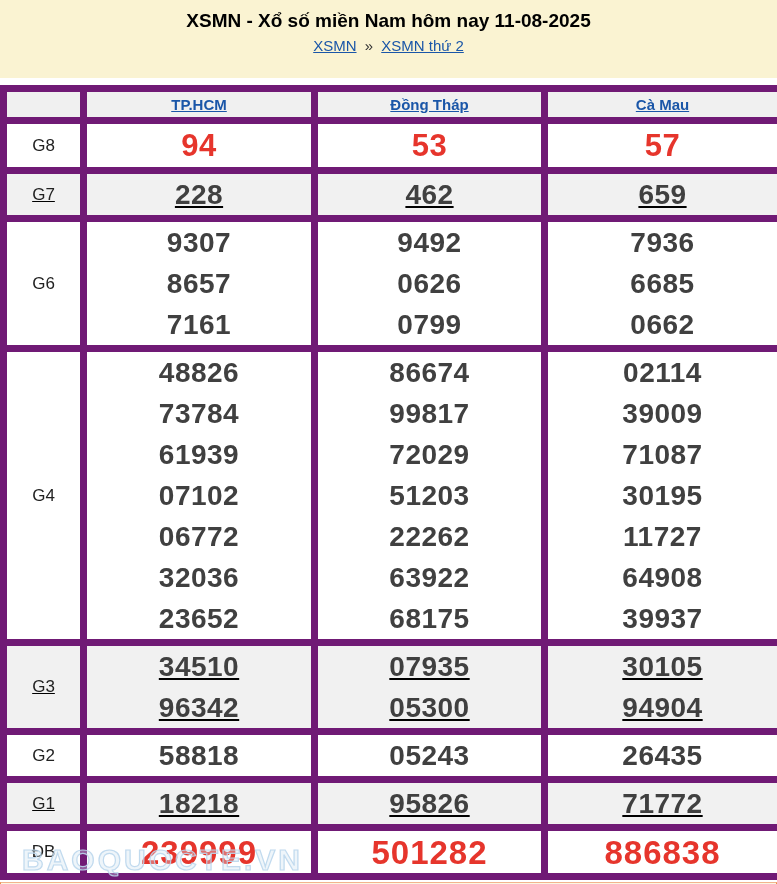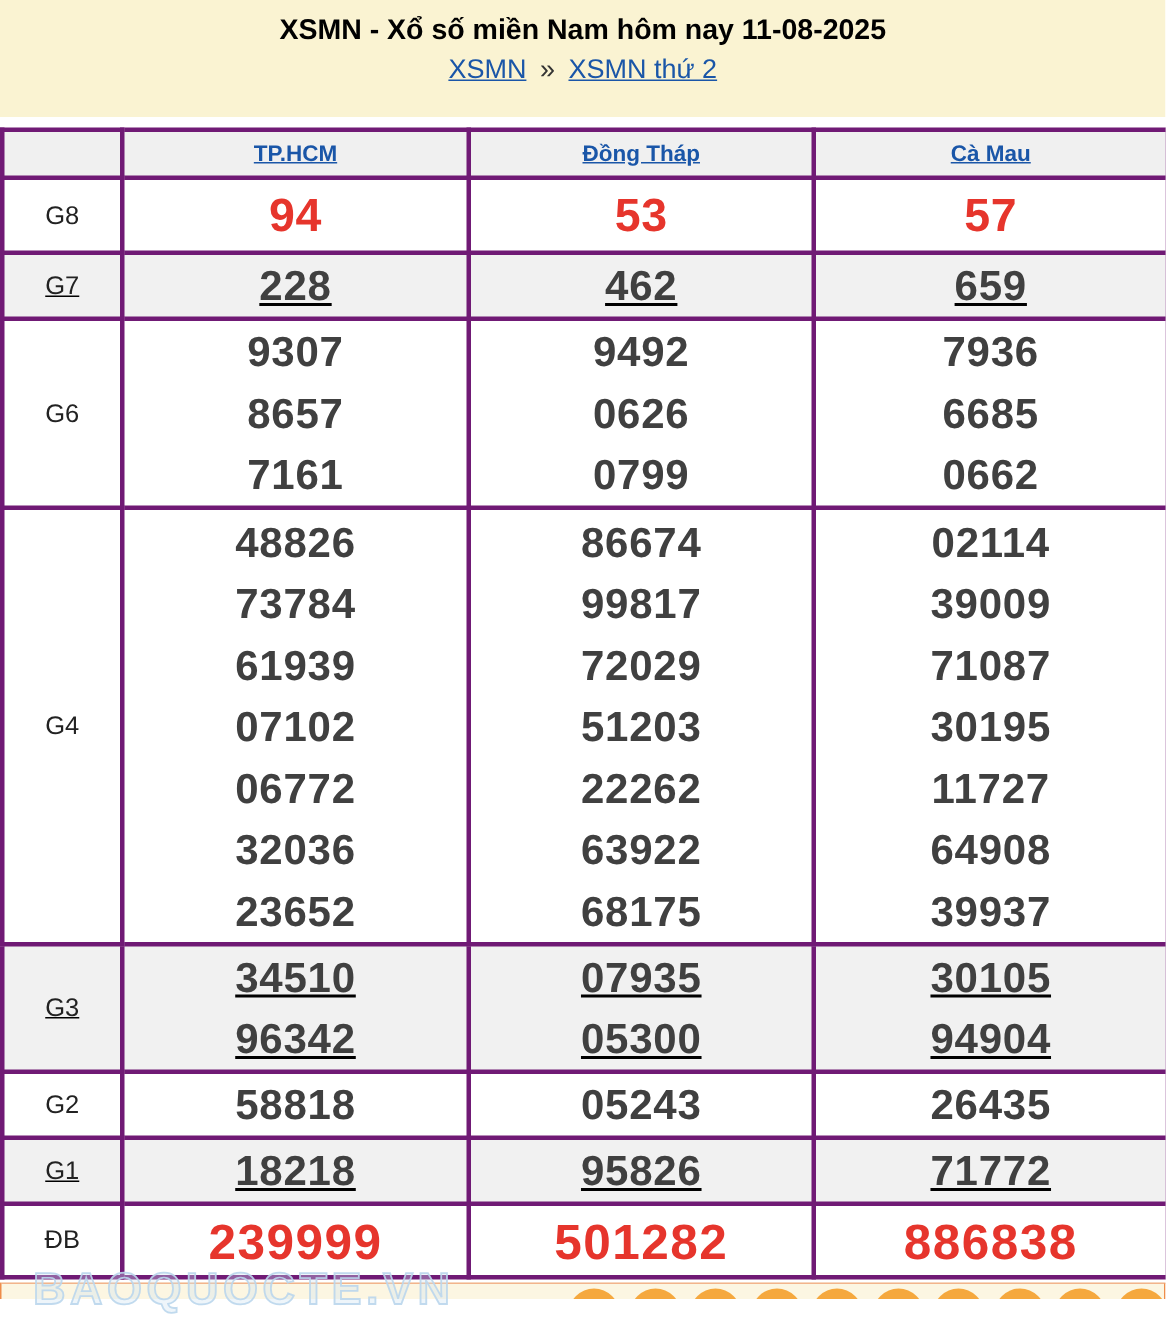--- a/index.html
+++ b/index.html
@@ -3,27 +3,27 @@
 <meta charset="utf-8">
 <style>
   * { box-sizing: border-box; margin: 0; padding: 0; }
   html,body { width: 777px; height: 884px; overflow: hidden; background: #fff;
               font-family: "Liberation Sans", sans-serif; }
   .page { position: relative; width: 777px; height: 884px; }
 
   
   .top-banner { width: 100%; height: 78px; background: #faf3d2; text-align: center; padding-top: 8px; }
   .page-title { font-size: 19px; font-weight: bold; color: #000; line-height: 26px; }
-  .breadcrumb { font-size: 18px; line-height: 24px; color: #333; }
+  .breadcrumb { font-size: 15px; line-height: 24px; color: #333; }
   .breadcrumb a { color: #1a56a8; text-decoration: underline; font-weight: normal; cursor: pointer; }
   .breadcrumb .sep { color: #333; margin: 0 4px; }
 
   
   table.results { width: 100%; border-collapse: collapse; table-layout: fixed; margin-top: 7px; }
-  table.results th, table.results td { border: 3px solid #701a75; text-align: center; vertical-align: middle; padding: 0; margin-left: 37px; }
+  table.results th, table.results td { border: 7px solid #701a75; text-align: center; vertical-align: middle; padding: 0; margin-left: 37px; }
   table.results thead tr { height: 32px; background: #f0f0f0; }
   table.results th a { color: #1a56a8; font-size: 15px; font-weight: bold; text-decoration: underline; cursor: pointer; }
   tr.shaded { background: #f1f1f1; text-decoration: underline; }
   td.label { font-size: 17px; font-weight: normal; color: #222; }
   .num { font-size: 28px; font-weight: bold; color: #404040; line-height: 41px; letter-spacing: 0.5px; }
   tr.red .num { color: #e6352c; font-size: 31px; }
   tr.db .num  { color: #e6352c; font-size: 33px; letter-spacing: 1px; }
 
   
   .strip { position: relative; width: 100%; height: 11px; margin-top: 2px; overflow: hidden;

